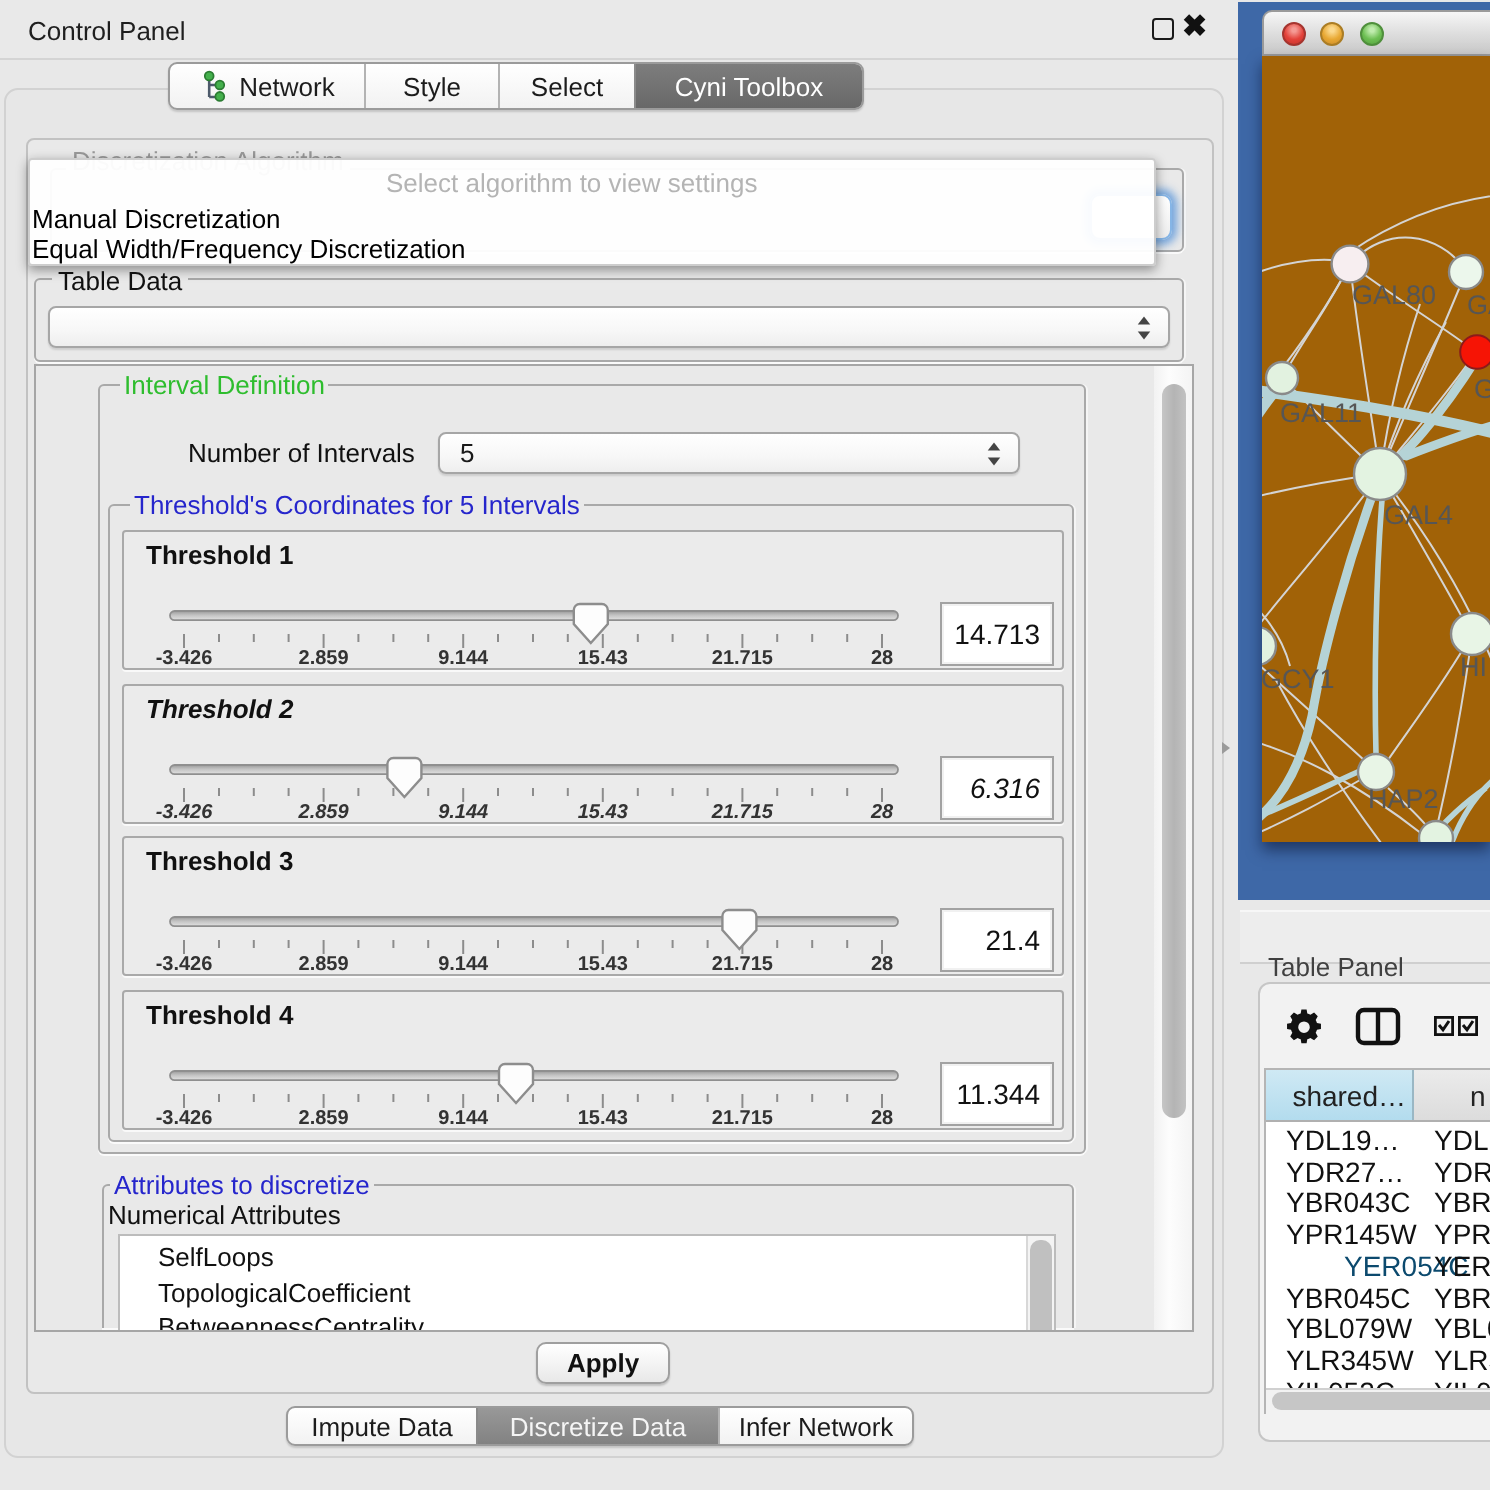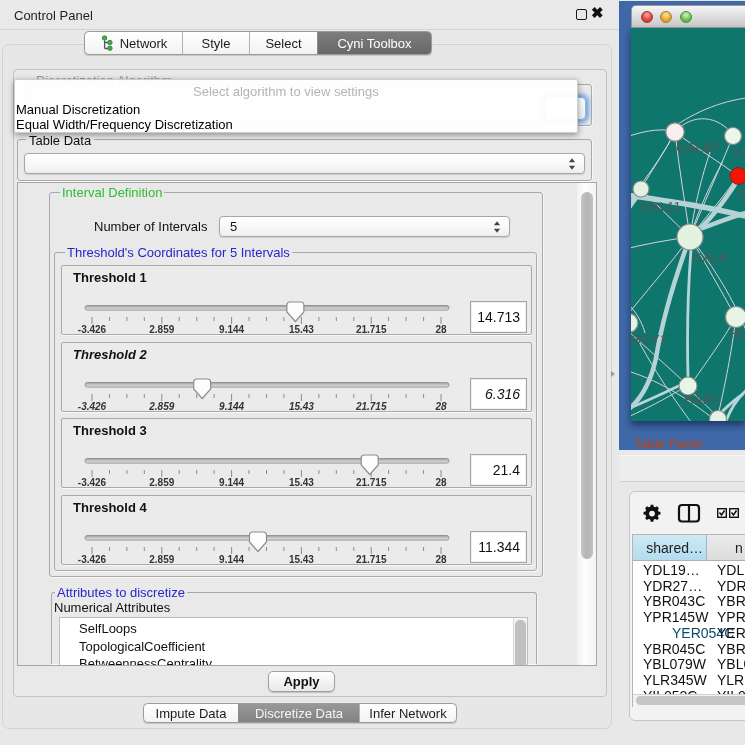--- a/index.html
+++ b/index.html
@@ -285,21 +285,21 @@
 
 <div class="abs" style="left:611px; top:371px; width:0; height:0; border-top:3px solid transparent; border-bottom:3px solid transparent; border-left:4px solid #9a9a9a;"></div>
 
 <div class="abs" style="left:619px; top:1px; width:126px; height:449px; background:#3e68a7;"></div>
 
 <div class="abs" style="left:631px; top:5px; width:114px; height:23px; background:linear-gradient(#f6f6f6,#dcdcdc 55%,#c9c9c9); border:1px solid #9a9a9a; border-right:none; border-radius:5px 0 0 0;"></div>
 <div class="abs" style="left:641px; top:11px; width:12px; height:12px; border-radius:50%; background:radial-gradient(circle at 50% 30%, #f59a94 12%, #e3423a 55%, #c4332c); border:0.8px solid #a5352f;"></div>
 <div class="abs" style="left:660px; top:11px; width:12px; height:12px; border-radius:50%; background:radial-gradient(circle at 50% 30%, #fbd98e 12%, #e8a833 55%, #c9892a); border:0.8px solid #ab7d25;"></div>
 <div class="abs" style="left:680px; top:11px; width:12px; height:12px; border-radius:50%; background:radial-gradient(circle at 50% 30%, #c0ecae 12%, #6dbf53 55%, #53a03d); border:0.8px solid #4f8f3c;"></div>
 
-<div class="abs" style="left:631px; top:28px; width:114px; height:393px; background:#0f766e; overflow:hidden; box-shadow:0 4px 7px rgba(5,15,45,.55);">
+<div class="abs" style="left:631px; top:28px; width:114px; height:393px; background:#a16207; overflow:hidden; box-shadow:0 4px 7px rgba(5,15,45,.55);">
 <svg width="114" height="393" viewBox="0 0 114 393" style="position:absolute;left:0;top:0;">
 <g fill="none" stroke="#d4d4d4" stroke-width="1">
 <path d="M 44 98 C 72 79 100 71 124 69"></path>
 <path d="M -14 113 C 8 103 28 100 44 103"></path>
 <path d="M 44 104 C 62 84 88 88 102 107"></path>
 <path d="M 44 104 C 34 124 20 143 10 161"></path>
 <path d="M 44 104 C 48 140 54 175 59 209"></path>
 <path d="M 44 104 C 65 120 90 135 107 148"></path>
 <path d="M 44 104 C 25 140 0 170 -20 192"></path>
 <path d="M 102 108 C 88 142 72 178 59 209"></path>
@@ -352,21 +352,21 @@
 <text x="9" y="183">GAL11</text>
 <text x="61" y="234">GAL4</text>
 <text x="99" y="310">HI</text>
 <text x="-0.5" y="316">GCY1</text>
 <text x="53" y="376">HAP2</text>
 </g>
 </svg>
 </div>
 
 <div class="abs" style="left:620px; top:455px; width:125px; height:27px; background:#ededed; border-top:1px solid #f7f7f7; border-bottom:1px solid #cfcfcf;"></div>
-<div class="abs" style="left:634px; top:436px; font-size:13px; color:#c2410c;">Table Panel</div>
+<div class="abs" style="left:634px; top:476px; font-size:13px; color:#404040;">Table Panel</div>
 
 <div class="abs" style="left:629px; top:491px; width:130px; height:230px; background:#f2f2f2; border:1px solid #c6c6c6; border-radius:6px;"></div>
 
 <svg class="abs" style="left:643px; top:503px;" width="102" height="20" viewBox="0 0 102 20">
 <g fill="#111">
 <path d="M 9 3.2 m -1.3 -2.5 h 2.6 l .35 2 a 6 6 0 0 1 1.55 .64 l 1.85 -1.05 1.84 1.84 -1.05 1.85 a 6 6 0 0 1 .64 1.55 l 2 .35 v 2.6 l -2 .35 a 6 6 0 0 1 -.64 1.55 l 1.05 1.85 -1.84 1.84 -1.85 -1.05 a 6 6 0 0 1 -1.55 .64 l -.35 2 h -2.6 l -.35 -2 a 6 6 0 0 1 -1.55 -.64 l -1.85 1.05 -1.84 -1.84 1.05 -1.85 a 6 6 0 0 1 -.64 -1.55 l -2 -.35 v -2.6 l 2 -.35 a 6 6 0 0 1 .64 -1.55 l -1.05 -1.85 1.84 -1.84 1.85 1.05 a 6 6 0 0 1 1.55 -.64 z M 9 6.7 a 2.9 2.9 0 1 0 0 5.8 a 2.9 2.9 0 1 0 0 -5.8 z" transform="translate(0,1)"></path>
 </g>
 <g>
 <rect x="36" y="2" width="20" height="16.5" rx="3" fill="none" stroke="#111" stroke-width="2.2"></rect>
 <line x1="46" y1="2" x2="46" y2="18.5" stroke="#111" stroke-width="2.2"></line>

